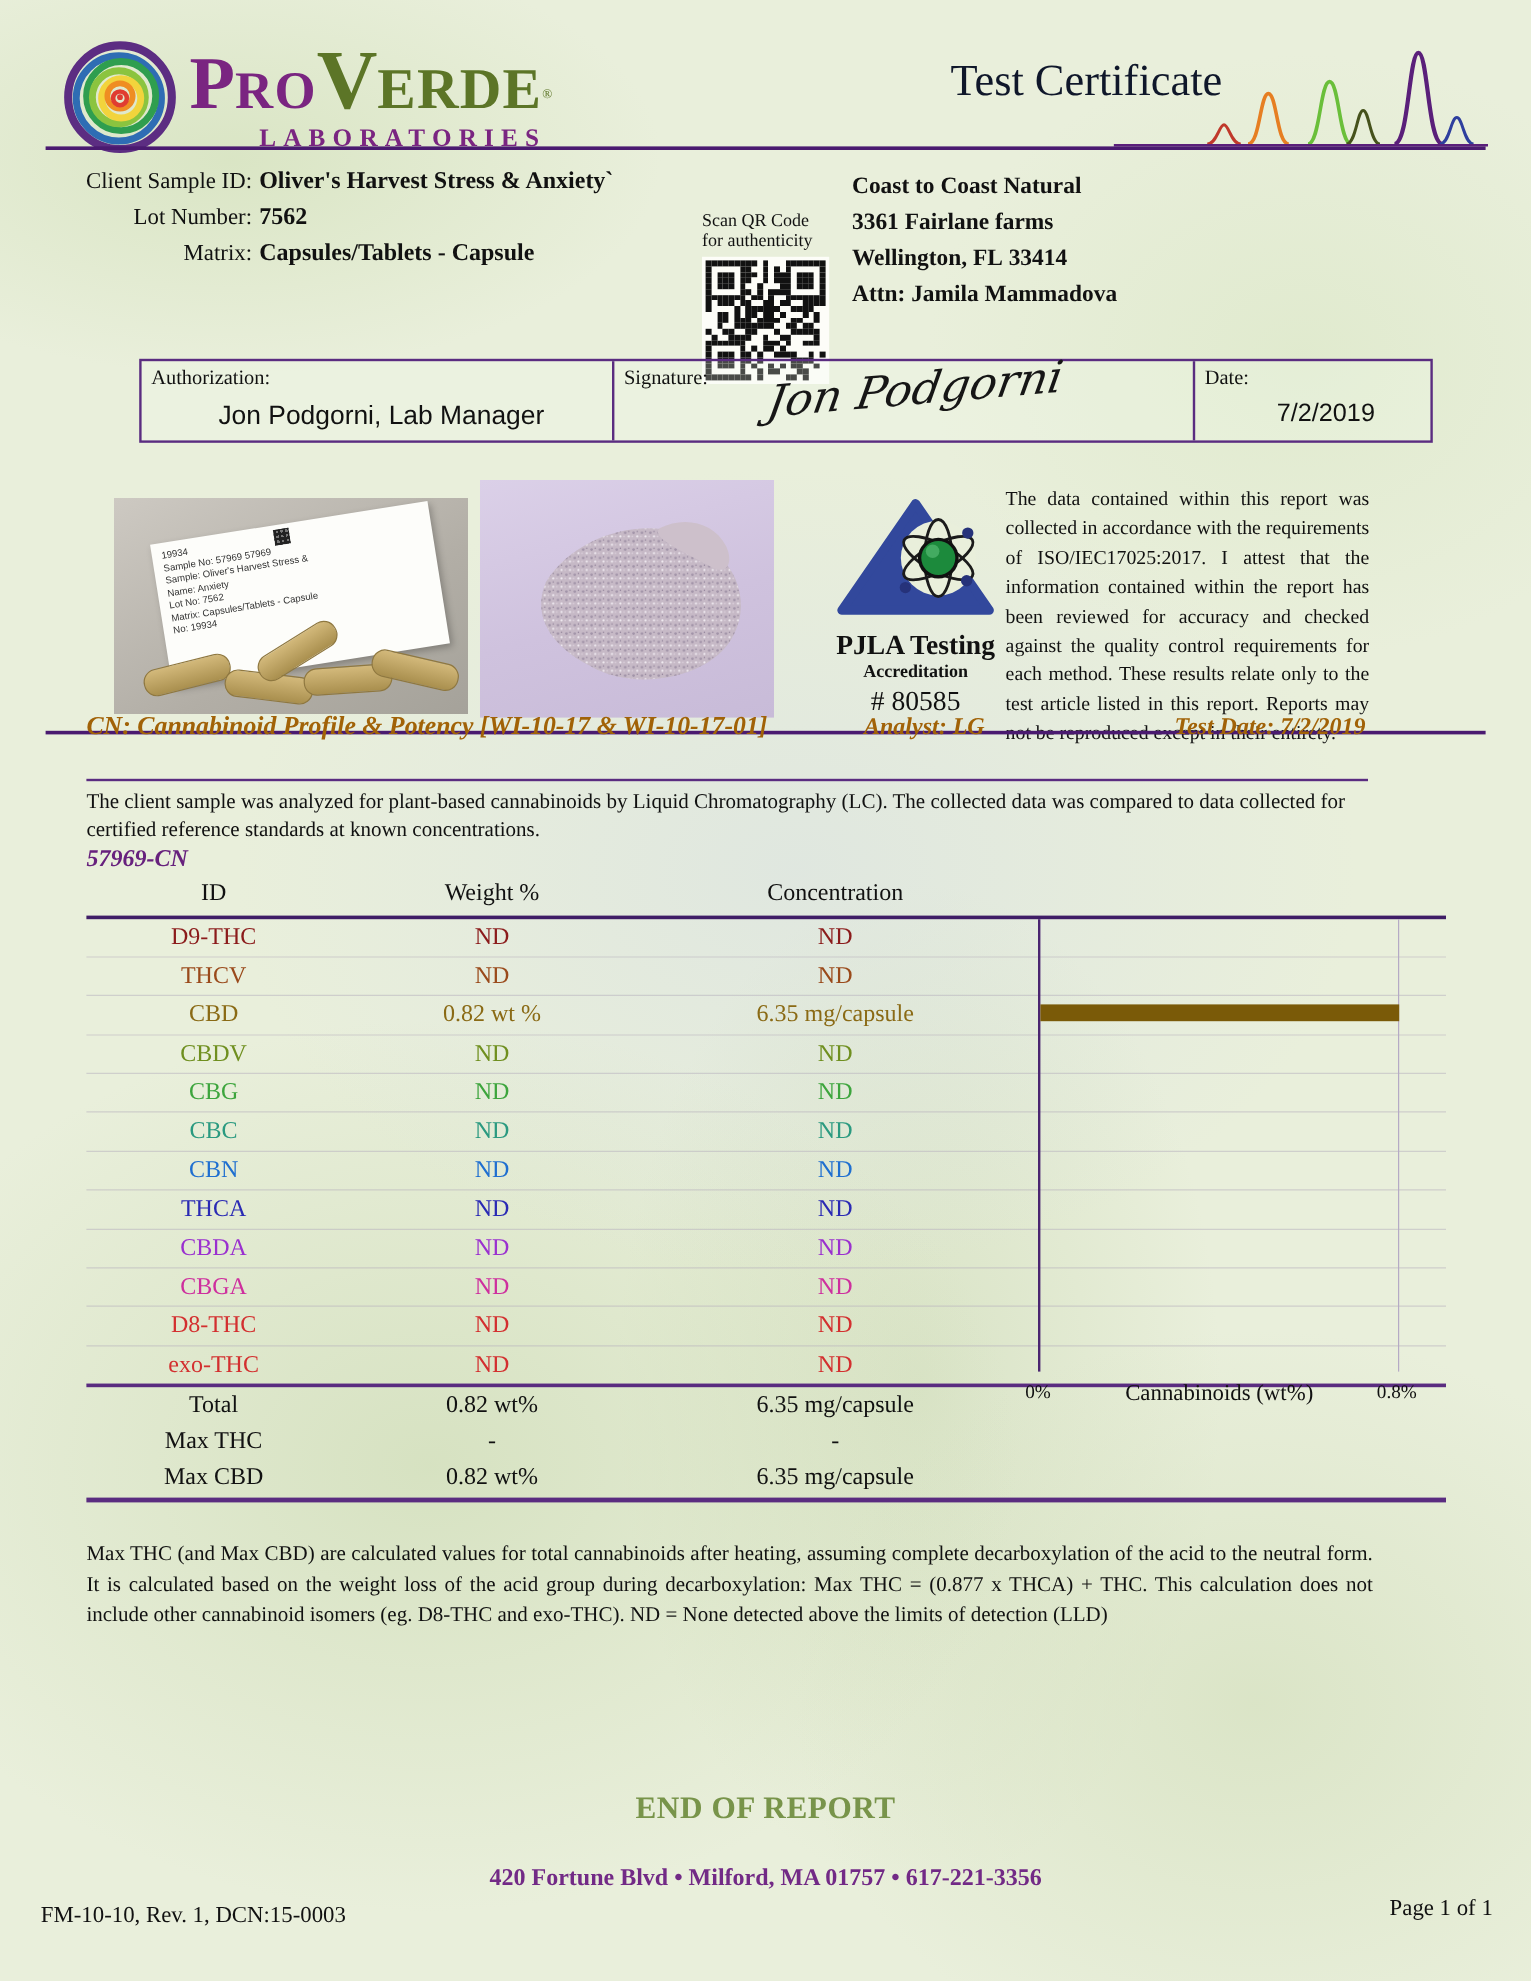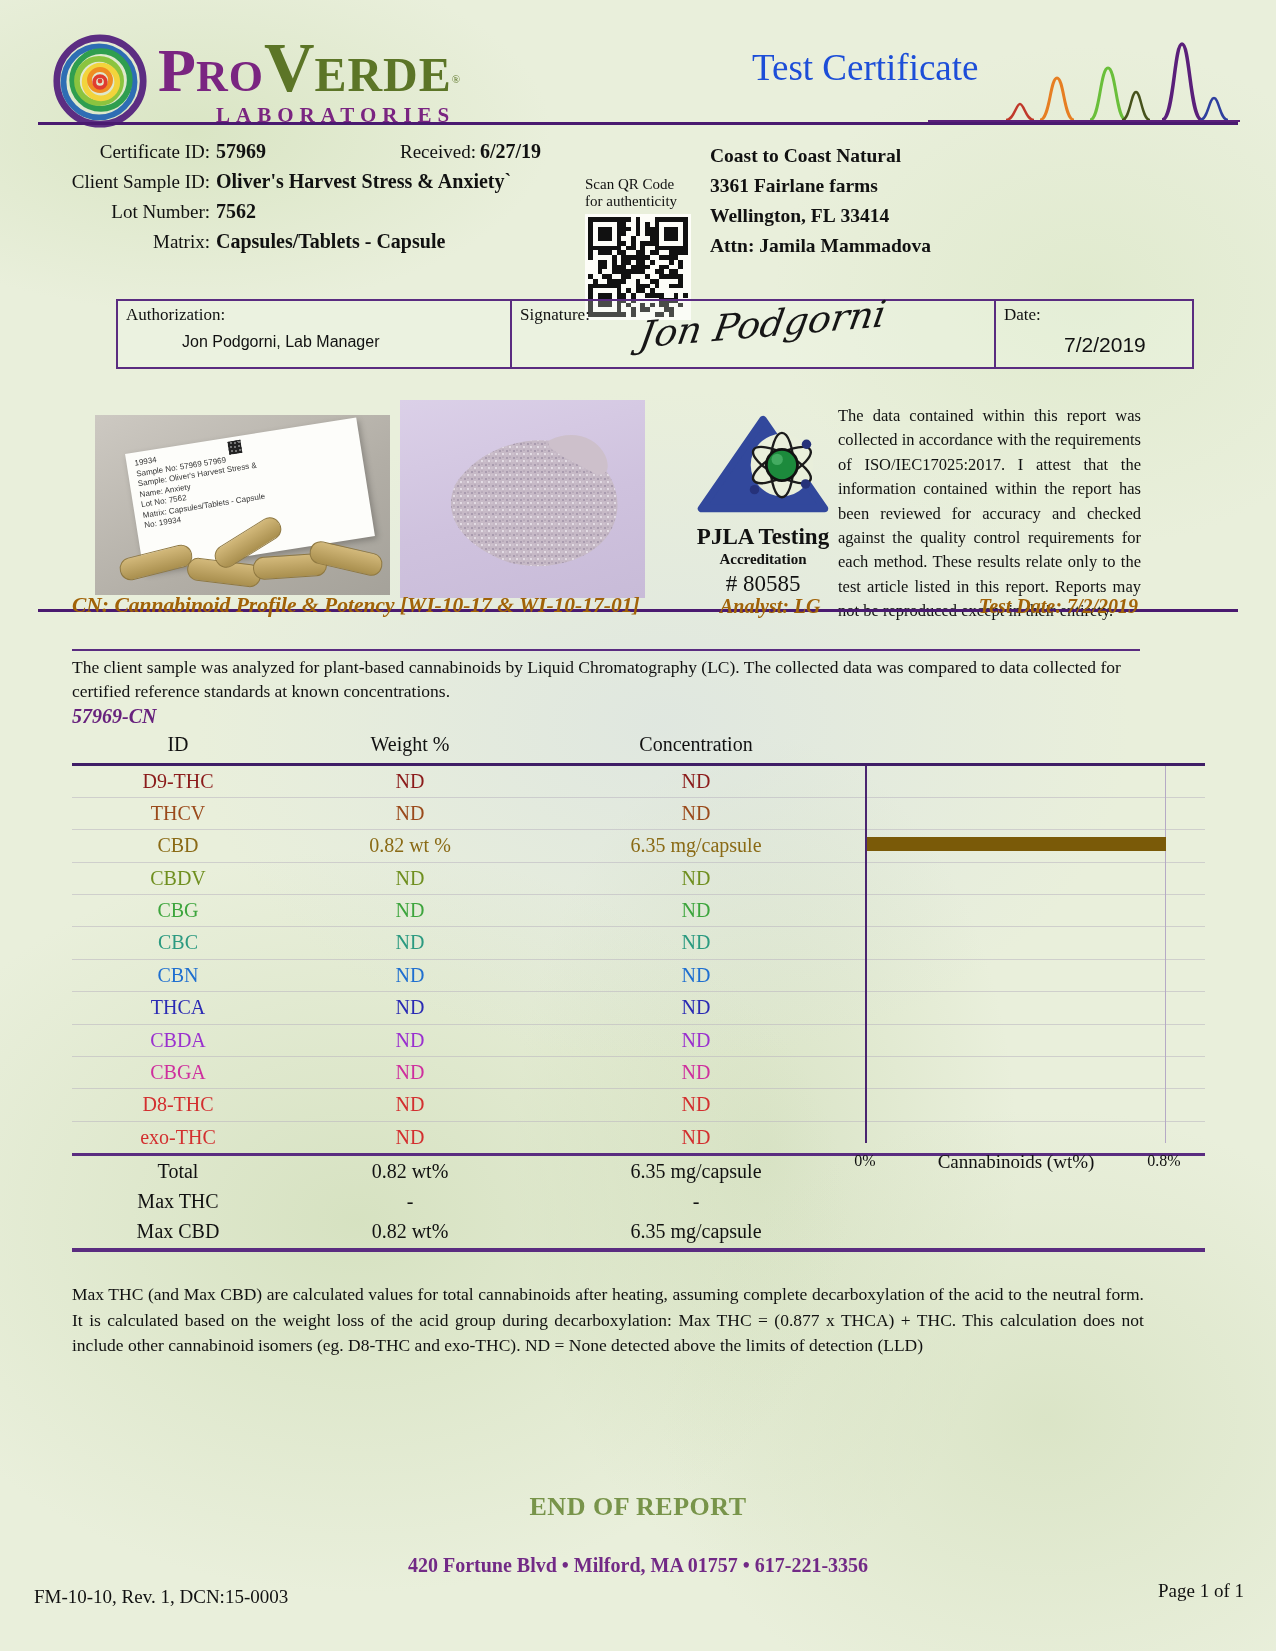--- a/index.html
+++ b/index.html
@@ -21,21 +21,21 @@
   
   .logo{position:absolute;left:52px;top:33px;display:flex;align-items:flex-start;}
   .logo-text{margin-left:10px;line-height:1;}
   .brand{white-space:nowrap;font-family:"Liberation Serif",serif;}
   .brand .p  {font-size:62px;color:#7a2581;font-weight:600;}
   .brand .ro {font-size:44px;color:#7a2581;font-weight:600;letter-spacing:1px;}
   .brand .v  {font-size:70px;color:#5c7527;font-weight:600;}
   .brand .erde{font-size:48px;color:#5c7527;font-weight:600;letter-spacing:1px;}
   .brand .reg{font-size:11px;color:#5c7527;vertical-align:8px;}
   .brand-sub{font-size:21px;color:#7a2581;letter-spacing:6px;margin-top:2px;margin-left:58px;font-weight:600;}
-  .cert-title{position:absolute;left:752px;top:46px;font-size:37px;color:#1d4ed8;}
+  .cert-title{position:absolute;left:792px;top:46px;font-size:37px;color:#0f172a;}
   .chromatogram{position:absolute;left:928px;top:38px;}
   .rule-top{position:absolute;left:38px;top:122px;width:1200px;height:3px;background:#4a1a70;}
 
   
   .info{position:absolute;left:70px;top:140px;font-size:19px;}
   .info-row{display:flex;margin-bottom:7px;align-items:baseline;}
   .ilabel{width:140px;text-align:right;margin-right:6px;flex:none;}
   .ival{font-weight:bold;font-size:20px;white-space:nowrap;}
   .received{position:absolute;left:330px;top:0;display:flex;align-items:baseline;}
   .received .ilabel{width:auto;margin-right:4px;}
@@ -47,21 +47,21 @@
   .qr div{background:#111;}
 
   .client{position:absolute;left:710px;top:141px;font-size:19.5px;font-weight:bold;line-height:30px;white-space:nowrap;}
 
   
   .authbox{position:absolute;left:72px;top:299px;width:1074px;height:66px;border:2px solid #5a2c80;display:flex;background:rgba(245,250,238,.25);margin-left:44px;}
   .authcell{position:relative;border-right:2px solid #5a2c80;}
   .authcell:last-child{border-right:none;}
   .ac1{width:392px;} .ac2{width:482px;} .ac3{flex:1;}
   .authlabel{position:absolute;left:8px;top:4px;font-size:17px;}
-  .authname{position:absolute;left:64px;top:32px;font-family:"Liberation Sans",sans-serif;font-size:16px;}
+  .authname{position:absolute;left:64px;top:32px;font-family:"Liberation Sans",sans-serif;font-size:22px;}
   .sig{position:absolute;left:130px;top:2px;font-family:"DejaVu Serif",serif;font-style:italic;font-size:37px;transform:skewX(-14deg) rotate(-5deg);white-space:nowrap;color:#161616;}
   .authdate{position:absolute;left:68px;top:32px;font-family:"Liberation Sans",sans-serif;font-size:21px;}
 
   
   .photo-bag{position:absolute;left:95px;top:415px;width:295px;height:180px;background:linear-gradient(150deg,#cdc9c2,#b2aea6 60%,#a5a29a);overflow:hidden;}
   .baglabel{position:absolute;left:38px;top:20px;width:218px;height:108px;background:#fdfdfa;transform:rotate(-9deg);box-shadow:2px 3px 6px rgba(0,0,0,.25);padding:6px 8px;}
   .baglabel .ln{font-family:"Liberation Sans",sans-serif;font-size:8px;line-height:10.5px;color:#333;white-space:nowrap;overflow:hidden;}
   .bagqr{position:absolute;right:118px;top:4px;width:13px;height:13px;background:
      repeating-linear-gradient(0deg,#222 0 2px,transparent 2px 4px),
      repeating-linear-gradient(90deg,#222 0 2px,#777 2px 4px);}
@@ -137,28 +137,20 @@
     <path d="M112,82 C122,82 122,40 129,40 C136,40 136,82 146,82" fill="none" stroke="#e67e22" stroke-width="3"></path>
     <path d="M162,82 C172,82 172,30 180,30 C188,30 188,82 198,82" fill="none" stroke="#6abf3a" stroke-width="3"></path>
     <path d="M194,82 C202,82 203,54 208,54 C213,54 214,82 222,82" fill="none" stroke="#46521c" stroke-width="2.5"></path>
     <path d="M234,82 C246,82 246,6 254,6 C262,6 262,82 274,82" fill="none" stroke="#5a1f7a" stroke-width="3.5"></path>
     <path d="M272,82 C280,82 281,60 286,60 C291,60 292,82 300,82" fill="none" stroke="#2e3f9e" stroke-width="2.5"></path>
     <line x1="0" y1="83" x2="312" y2="83" stroke="#5a1f7a" stroke-width="2"></line>
   </svg>
   <div class="rule-top"></div>
 
   <div class="info">
-    <div class="info-row" style="position:relative;">
-      <span class="ilabel">Certificate ID:</span>
-      <span class="ival">57969</span>
-      <span class="received">
-        <span class="ilabel">Received:</span>
-        <span class="ival">6/27/19</span>
-      </span>
-    </div>
     <div class="info-row">
       <span class="ilabel">Client Sample ID:</span>
       <span class="ival">Oliver's Harvest Stress &amp; Anxiety`</span>
     </div>
     <div class="info-row">
       <span class="ilabel">Lot Number:</span>
       <span class="ival">7562</span>
     </div>
     <div class="info-row">
       <span class="ilabel">Matrix:</span>

